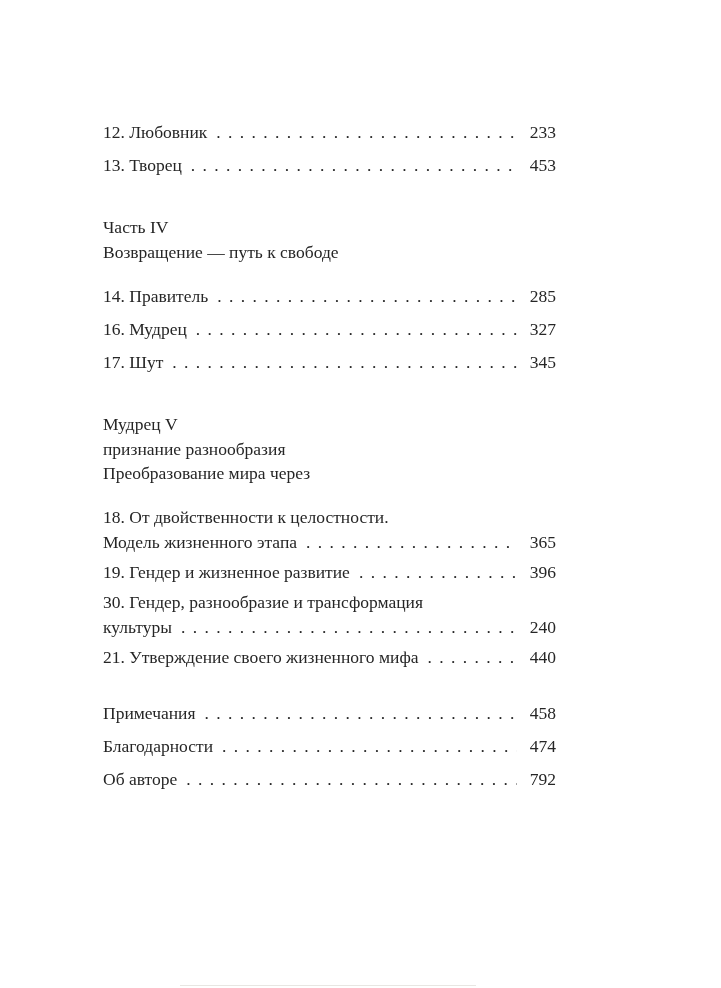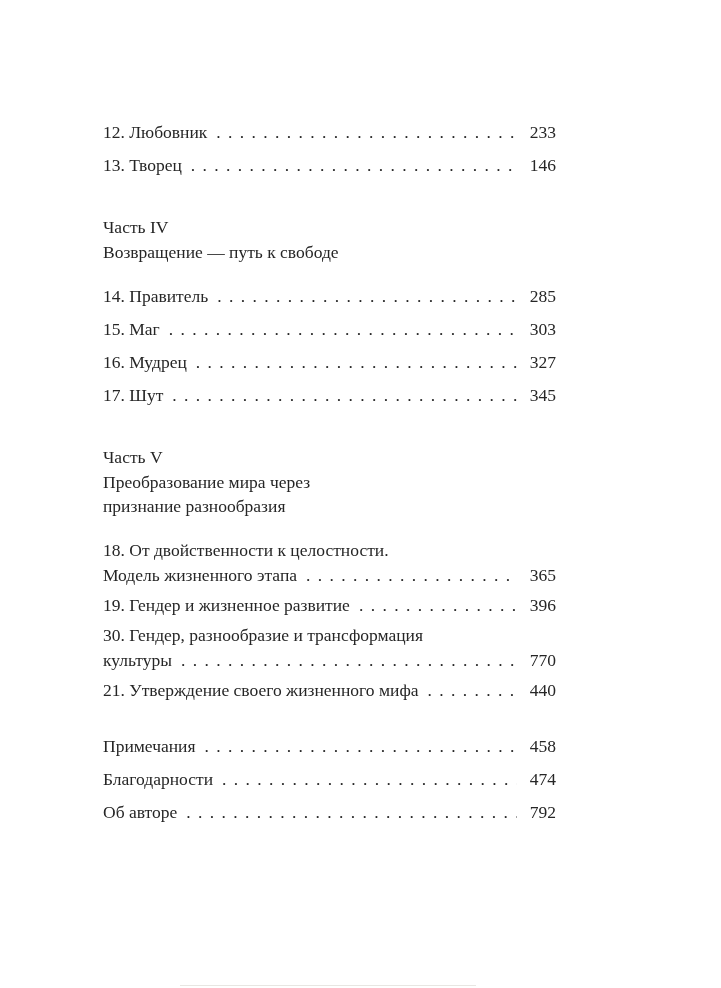--- a/index.html
+++ b/index.html
@@ -85,56 +85,51 @@
 
   <div class="toc-section">
     <div class="toc-row">
       <span class="label">12. Любовник</span>
       <span class="leader"></span>
       <span class="page-num">233</span>
     </div>
     <div class="toc-row">
       <span class="label">13. Творец</span>
       <span class="leader"></span>
-      <span class="page-num">146</span>
+      <span class="page-num">453</span>
     </div>
   </div>
 
   <div class="toc-section">
     <div class="part-heading">
       <div class="part-title">Часть IV</div>
       <div class="part-subtitle">Возвращение — путь к свободе</div>
     </div>
     <div class="toc-row">
       <span class="label">14. Правитель</span>
       <span class="leader"></span>
       <span class="page-num">285</span>
-    </div>
-    <div class="toc-row">
-      <span class="label">15. Маг</span>
-      <span class="leader"></span>
-      <span class="page-num">303</span>
     </div>
     <div class="toc-row">
       <span class="label">16. Мудрец</span>
       <span class="leader"></span>
       <span class="page-num">327</span>
     </div>
     <div class="toc-row">
       <span class="label">17. Шут</span>
       <span class="leader"></span>
       <span class="page-num">345</span>
     </div>
   </div>
 
   <div class="toc-section section-part5">
     <div class="part-heading">
-      <div class="part-title">Часть V</div>
+      <div class="part-title">Мудрец V</div>
+      <div class="part-subtitle">признание разнообразия</div>
       <div class="part-subtitle">Преобразование мира через</div>
-      <div class="part-subtitle">признание разнообразия</div>
     </div>
 
     <div class="toc-row first-line-only">
       <span class="label">18. От двойственности к целостности.</span>
     </div>
     <div class="toc-row">
       <span class="label">Модель жизненного этапа</span>
       <span class="leader"></span>
       <span class="page-num">365</span>
     </div>
@@ -144,21 +139,21 @@
       <span class="leader"></span>
       <span class="page-num">396</span>
     </div>
 
     <div class="toc-row first-line-only">
       <span class="label">30. Гендер, разнообразие и трансформация</span>
     </div>
     <div class="toc-row">
       <span class="label">культуры</span>
       <span class="leader"></span>
-      <span class="page-num">770</span>
+      <span class="page-num">240</span>
     </div>
 
     <div class="toc-row">
       <span class="label">21. Утверждение своего жизненного мифа</span>
       <span class="leader"></span>
       <span class="page-num">440</span>
     </div>
   </div>
 
   <div class="toc-section section-backmatter">

